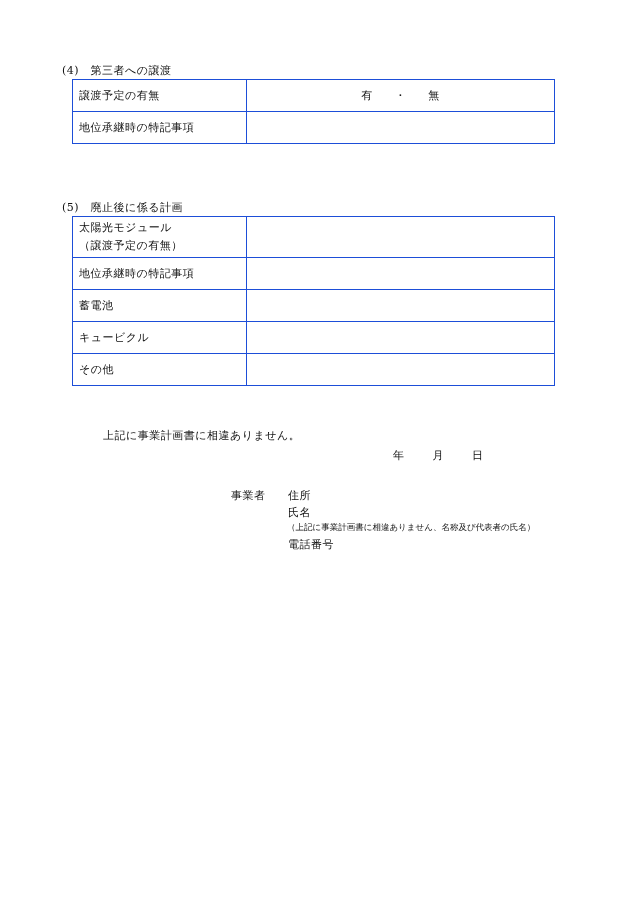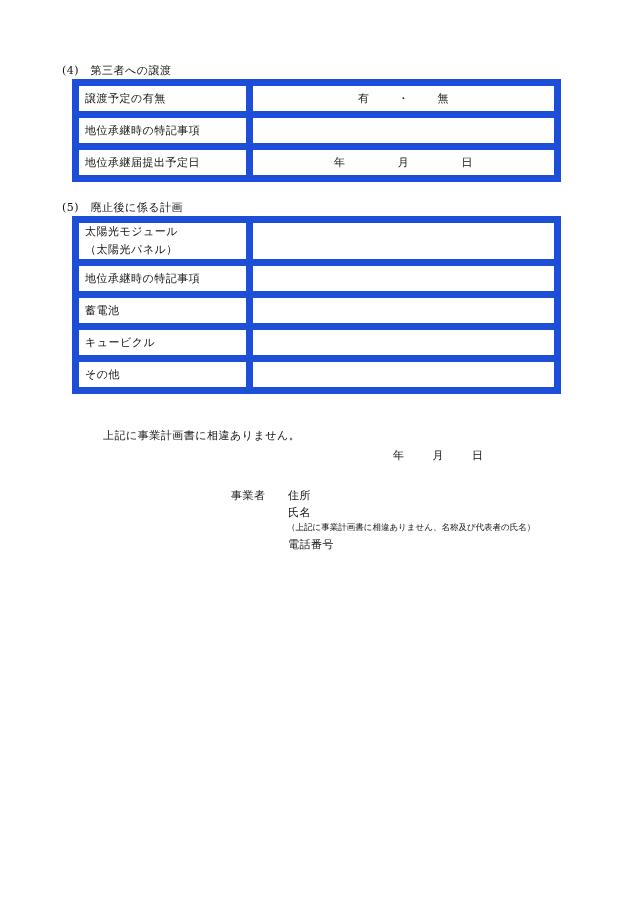--- a/index.html
+++ b/index.html
@@ -13,26 +13,25 @@
   }
   .abs { position: absolute; }
   .section-title { font-size: 11px; letter-spacing: 0.5px; white-space: nowrap; }
   table.form {
     position: absolute;
     border-collapse: collapse;
     table-layout: fixed;
     font-size: 11px;
   }
   table.form td {
-    border: 7px solid #1d4ed8;
+    border: 1px solid #1d4ed8;
     padding: 0 0 0 6px;
     vertical-align: middle;
     white-space: nowrap;
     letter-spacing: 0.5px;
-    font-family: Liberation Mono, monospace;
   }
   table.form td.val { text-align: center; padding: 0; }
   .txt { font-size: 11px; white-space: nowrap; letter-spacing: 0.5px; }
   .small { font-size: 8.5px; white-space: nowrap; }
 </style>
 </head>
 <body>
 
 <div class="abs section-title" style="left:62px; top:63px;">(4)　第三者への譲渡</div>
 
@@ -49,45 +48,35 @@
       <span style="display:inline-block;width:14px;"></span>
       <span>・</span>
       <span style="display:inline-block;width:14px;"></span>
       <span>無</span>
     </td>
   </tr>
   <tr style="height:32px;">
     <td>地位承継時の特記事項</td>
     <td class="val"></td>
   </tr>
-  <tr style="height:32px;">
-    <td>地位承継届提出予定日</td>
-    <td class="val">
-      <span>年</span>
-      <span style="display:inline-block;width:38px;"></span>
-      <span>月</span>
-      <span style="display:inline-block;width:38px;"></span>
-      <span>日</span>
-    </td>
-  </tr>
 </tbody>
   </table>
 
 <div class="abs section-title" style="left:62px; top:200px;">(5)　廃止後に係る計画</div>
 
 <table class="form" style="left:72px; top:216px; width:482px;">
   <colgroup>
       <col style="width:174px">
       <col style="width:308px">
     </colgroup>
   <tbody>
       <tr style="height:41px;padding-left:6px;">
     <td style="line-height:18px;">
       <div>太陽光モジュール</div>
-      <div>（太陽光パネル）</div>
+      <div>（譲渡予定の有無）</div>
     </td>
     <td class="val"></td>
   </tr>
   <tr style="height:32px;">
     <td>地位承継時の特記事項</td>
     <td class="val"></td>
   </tr>
   <tr style="height:32px;">
     <td>蓄電池</td>
     <td class="val"></td>

